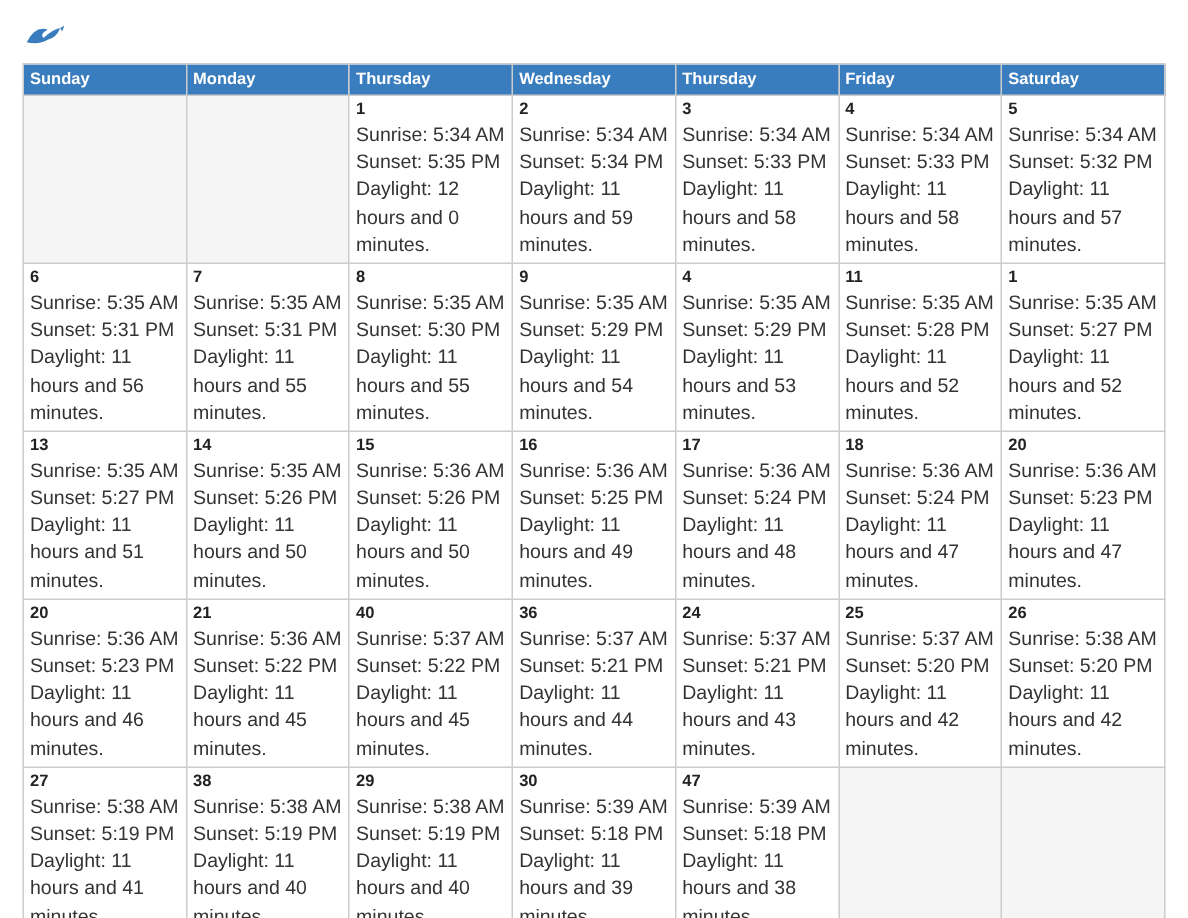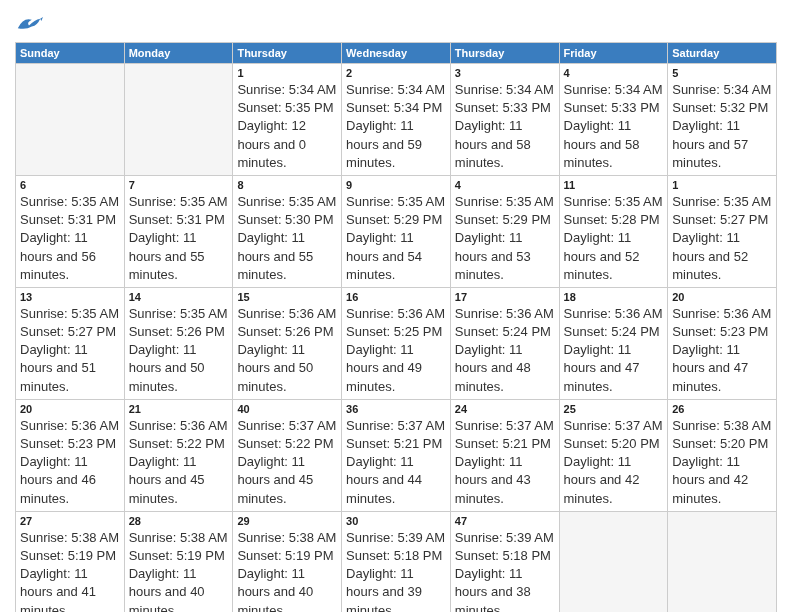--- a/index.html
+++ b/index.html
@@ -236,21 +236,21 @@
             <div class="day-number">26</div>
             <div class="day-info">Sunrise: 5:38 AM<br>Sunset: 5:20 PM<br>Daylight: 11 hours and 42 minutes.</div>
           </td>
         </tr>
         <tr>
           <td>
             <div class="day-number">27</div>
             <div class="day-info">Sunrise: 5:38 AM<br>Sunset: 5:19 PM<br>Daylight: 11 hours and 41 minutes.</div>
           </td>
           <td>
-            <div class="day-number">28</div>
+            <div class="day-number">38</div>
             <div class="day-info">Sunrise: 5:38 AM<br>Sunset: 5:19 PM<br>Daylight: 11 hours and 40 minutes.</div>
           </td>
           <td>
             <div class="day-number">29</div>
             <div class="day-info">Sunrise: 5:38 AM<br>Sunset: 5:19 PM<br>Daylight: 11 hours and 40 minutes.</div>
           </td>
           <td>
             <div class="day-number">30</div>
             <div class="day-info">Sunrise: 5:39 AM<br>Sunset: 5:18 PM<br>Daylight: 11 hours and 39 minutes.</div>
           </td>

